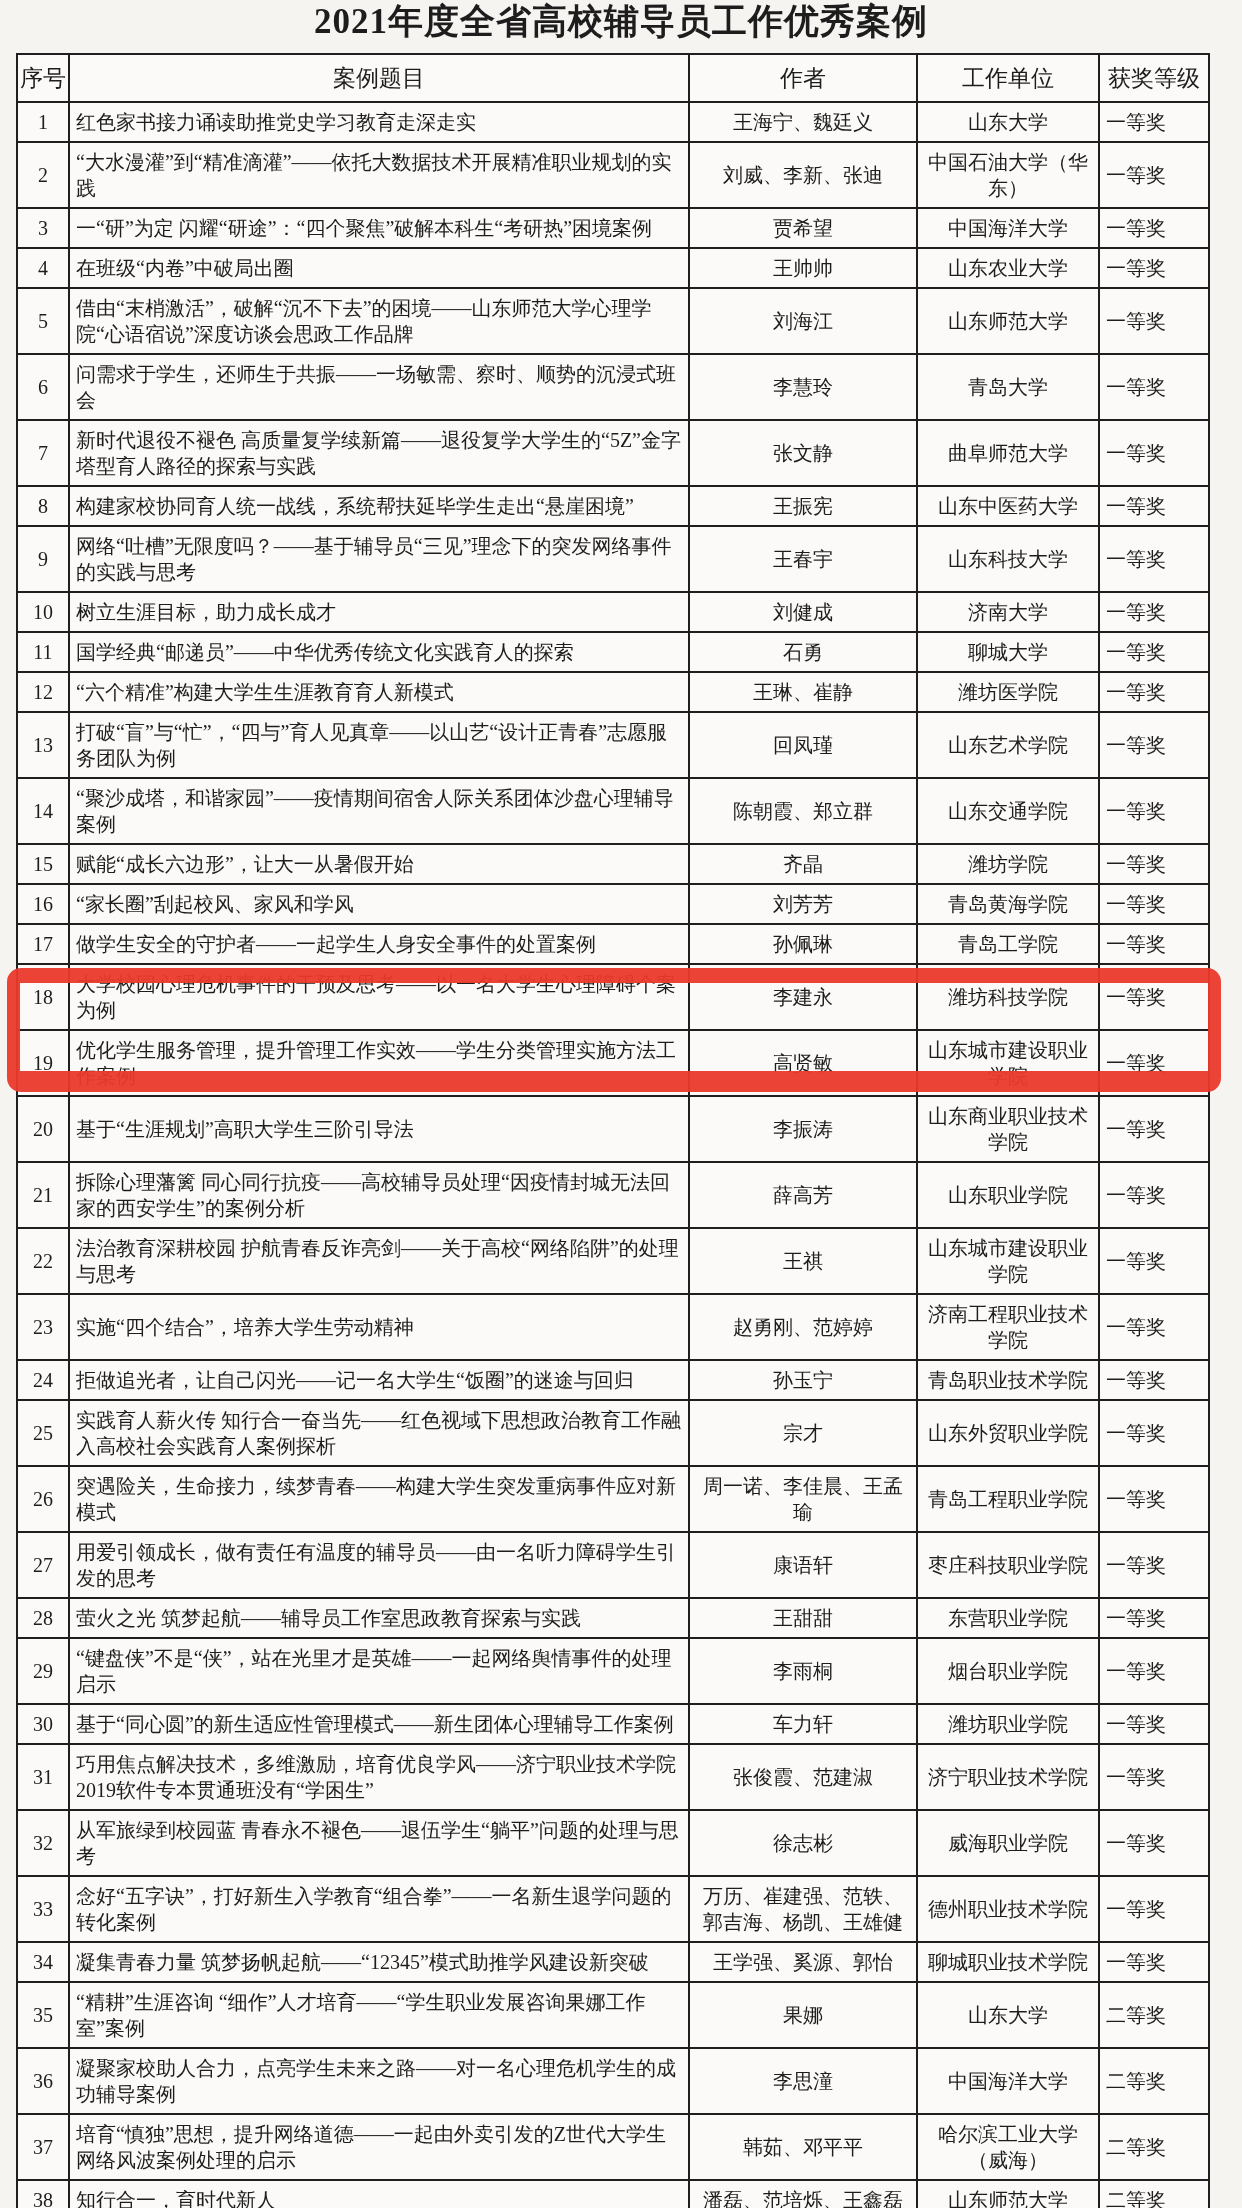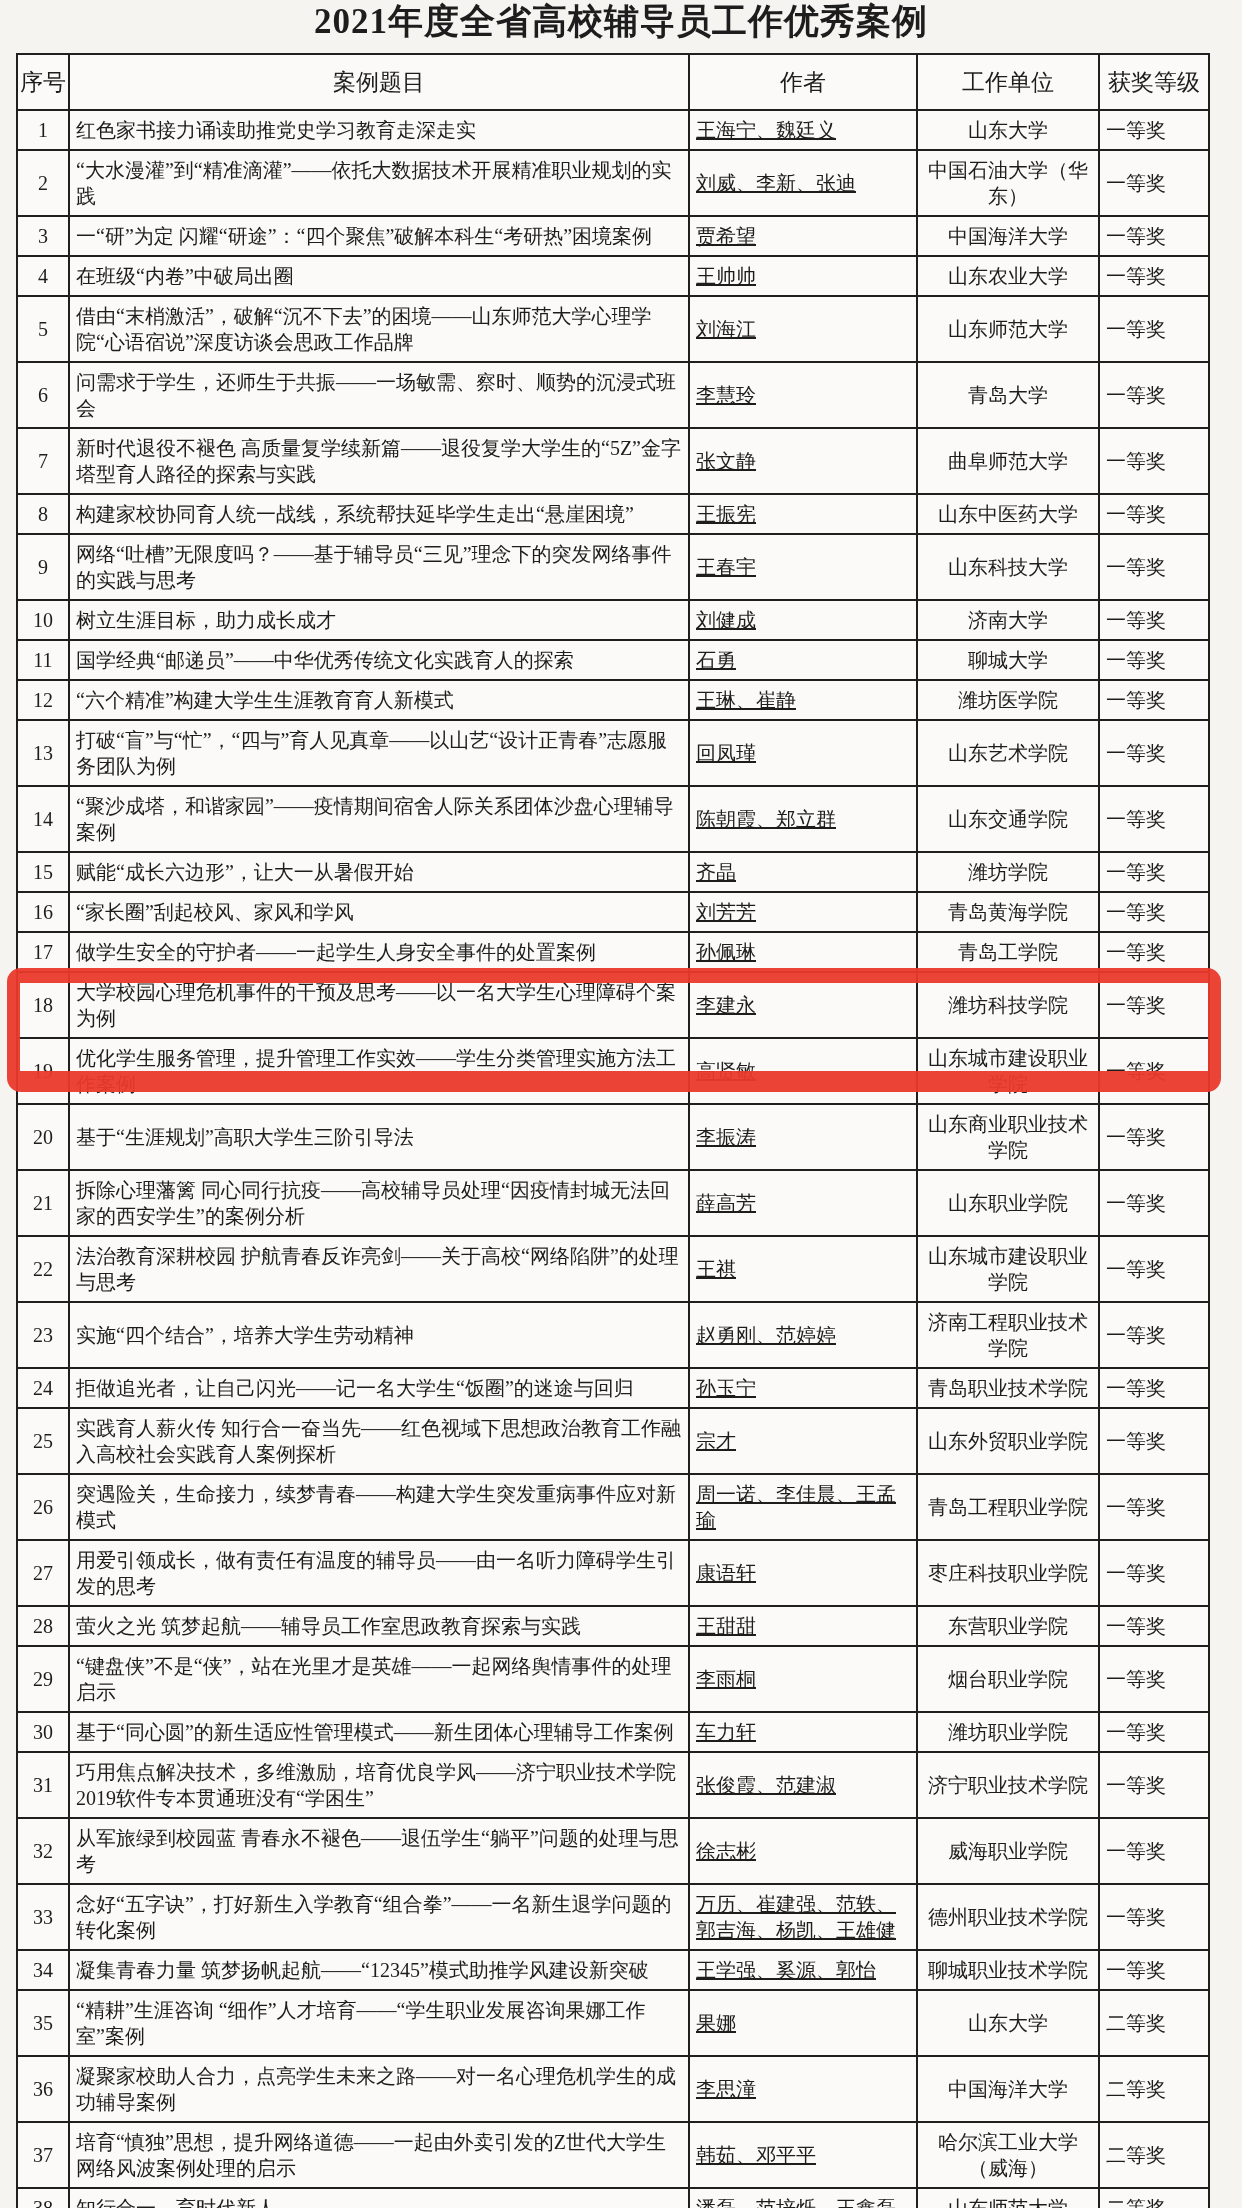--- a/index.html
+++ b/index.html
@@ -29,32 +29,32 @@
     background: #fbfaf8;
   }
   table.cases th, table.cases td {
     border: 2px solid #1f1f1f;
     box-sizing: border-box;
     vertical-align: middle;
   }
   table.cases th {
     font-size: 23px;
     font-weight: 400;
-    height: 56px;
+    height: 48px;
     text-align: center;
     padding: 0 2px;
   }
   table.cases td {
     font-size: 20px;
     line-height: 26px;
     padding: 6px 6px;
   }
   td.c-no    { text-align: center; }
   td.c-title { text-align: left; padding-left: 9px; padding-right: 8px; border-radius: 18px; }
-  td.c-author{ text-align: left; padding-left: 8px; padding-right: 8px; text-decoration: underline; }
+  td.c-author{ text-align: center; padding-left: 8px; padding-right: 8px; }
   td.c-unit  { text-align: center; padding-left: 15px; padding-right: 15px; border-radius: 19px; }
   td.c-award { }
   #highlight-box {
     position: absolute;
     box-sizing: border-box;
     border-style: solid;
     border-width: 15px 13px 21px 13px;
     border-radius: 14px;
     pointer-events: none;
     z-index: 5;

